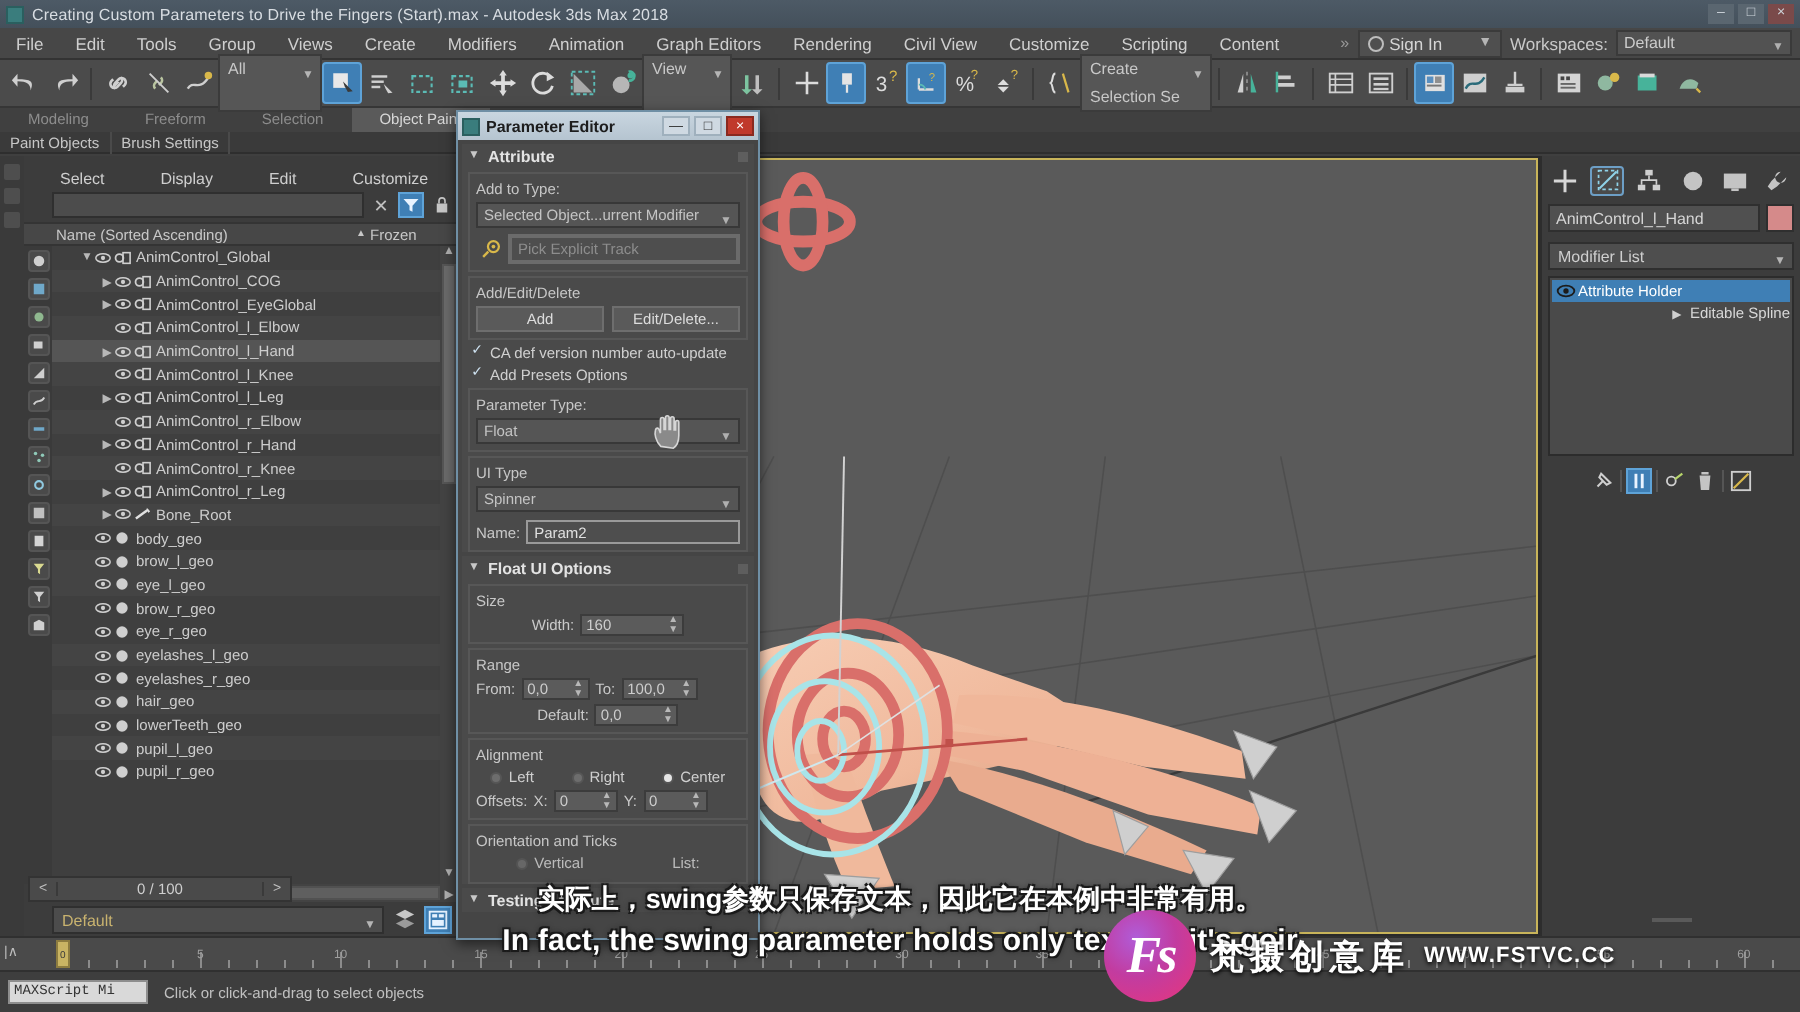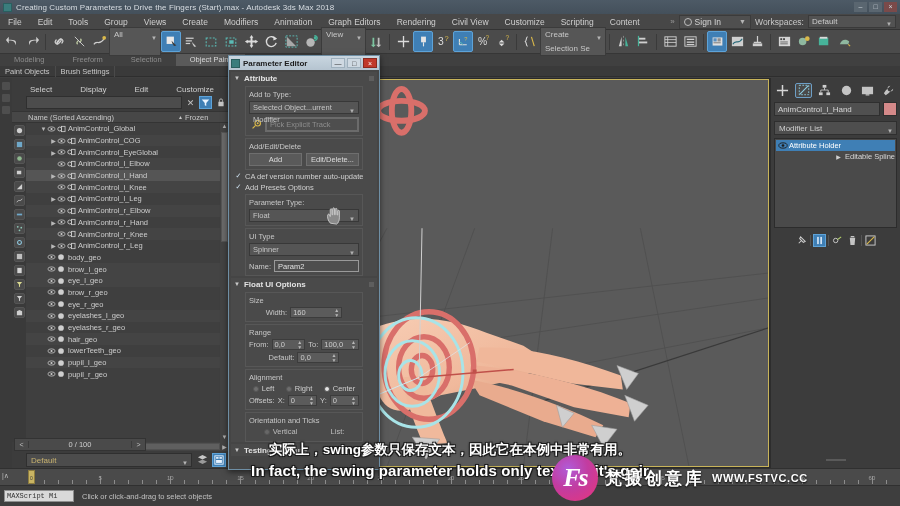--- a/index.html
+++ b/index.html
@@ -157,21 +157,21 @@
   .pe-title .btns { margin-left:auto; display:flex; gap:2px; }
   .pe-title .btns span { width:14px;height:10px;background:#cfd9e2;border:1px solid #9fb0bd;
      font-size:7px;line-height:9px;text-align:center;color:#333;}
   .pe-title .btns span.cl { background:#c0392b; color:#fff; border-color:#8a291f;}
   .pe-body { padding:2px; }
   .roll { background:#4a4a4a; margin-bottom:2px; }
   .roll-h { height:12px; display:flex; align-items:center; font-size:8px; font-weight:bold;
      color:#e3e3e3; padding-left:3px; background:#4a4a4a; }
   .roll-h .ar { font-size:6px; margin-right:4px; color:#c8c8c8; }
   .roll-h .pin { margin-left:auto; margin-right:3px; width:5px;height:5px;background:#5e5e5e;}
-  .grp { border:1px solid #575757; margin:2px 14px; padding:3px; position:relative; }
+  .grp { border:1px solid #575757; margin:2px 3px; padding:3px; position:relative; }
   .grp-l { font-size:7.5px; color:#c7c7c7; margin-bottom:2px; }
   .pe-combo { height:13px; background:#555; border:1px solid #383838; font-size:7.5px;
      color:#c4c4c4; padding:0 12px 0 3px; line-height:12px; position:relative; }
   .pe-combo .dd{position:absolute;right:3px;top:3px;font-size:6px;color:#b0b0b0;}
   .pick-row { display:flex; align-items:center; gap:3px; margin-top:3px; }
   .pick-row .picon { width:13px;height:13px;display:flex;align-items:center;justify-content:center;}
   .pick-row .ptxt { flex:1; height:15px; background:#4e4e4e; border:2px solid #6b6b6b;
      font-size:7.5px; color:#8d8d8d; padding:0 3px; line-height:11px; }
   .btn-row { display:flex; gap:4px; margin-top:2px; }
   .pe-btn { flex:1; height:13px; background:#5a5a5a; border:1px solid #6e6e6e;
@@ -802,20 +802,37 @@
                     <circle cx="5.5" cy="3.5" r="1.3" fill="#cfcfcf"></circle>
                   </svg>
                 </span>
                 <span class="ico">
                   <svg width="9" height="8" viewBox="0 0 10 9">
                     <circle cx="3" cy="4.5" r="2.2" fill="none" stroke="#cfcfcf" stroke-width="1"></circle>
                     <rect x="5" y="1.5" width="4" height="6" fill="none" stroke="#cfcfcf" stroke-width="0.9"></rect>
                   </svg>
                 </span>
                 <span class="nm">AnimControl_r_Leg</span>
+              </div>
+              <div class="row alt">
+                <span style="width:24px;flex:none"></span>
+                <span class="tri">▶</span>
+                <span class="eye">
+                  <svg width="9" height="6" viewBox="0 0 11 7">
+                    <ellipse cx="5.5" cy="3.5" rx="4.4" ry="2.6" fill="none" stroke="#cfcfcf" stroke-width="0.9"></ellipse>
+                    <circle cx="5.5" cy="3.5" r="1.3" fill="#cfcfcf"></circle>
+                  </svg>
+                </span>
+                <span class="ico">
+                  <svg width="9" height="8" viewBox="0 0 10 9">
+                    <path d="M1 7 L8 2" stroke="#e0e0e0" stroke-width="1.4"></path>
+                    <path d="M7 1 L9 3 L8 4 Z" fill="#e0e0e0"></path>
+                  </svg>
+                </span>
+                <span class="nm">Bone_Root</span>
               </div>
               <div class="row">
                 <span style="width:14px;flex:none"></span>
                 <span class="tri"></span>
                 <span class="eye">
                   <svg width="9" height="6" viewBox="0 0 11 7">
                     <ellipse cx="5.5" cy="3.5" rx="4.4" ry="2.6" fill="none" stroke="#cfcfcf" stroke-width="0.9"></ellipse>
                     <circle cx="5.5" cy="3.5" r="1.3" fill="#cfcfcf"></circle>
                   </svg>
                 </span>

